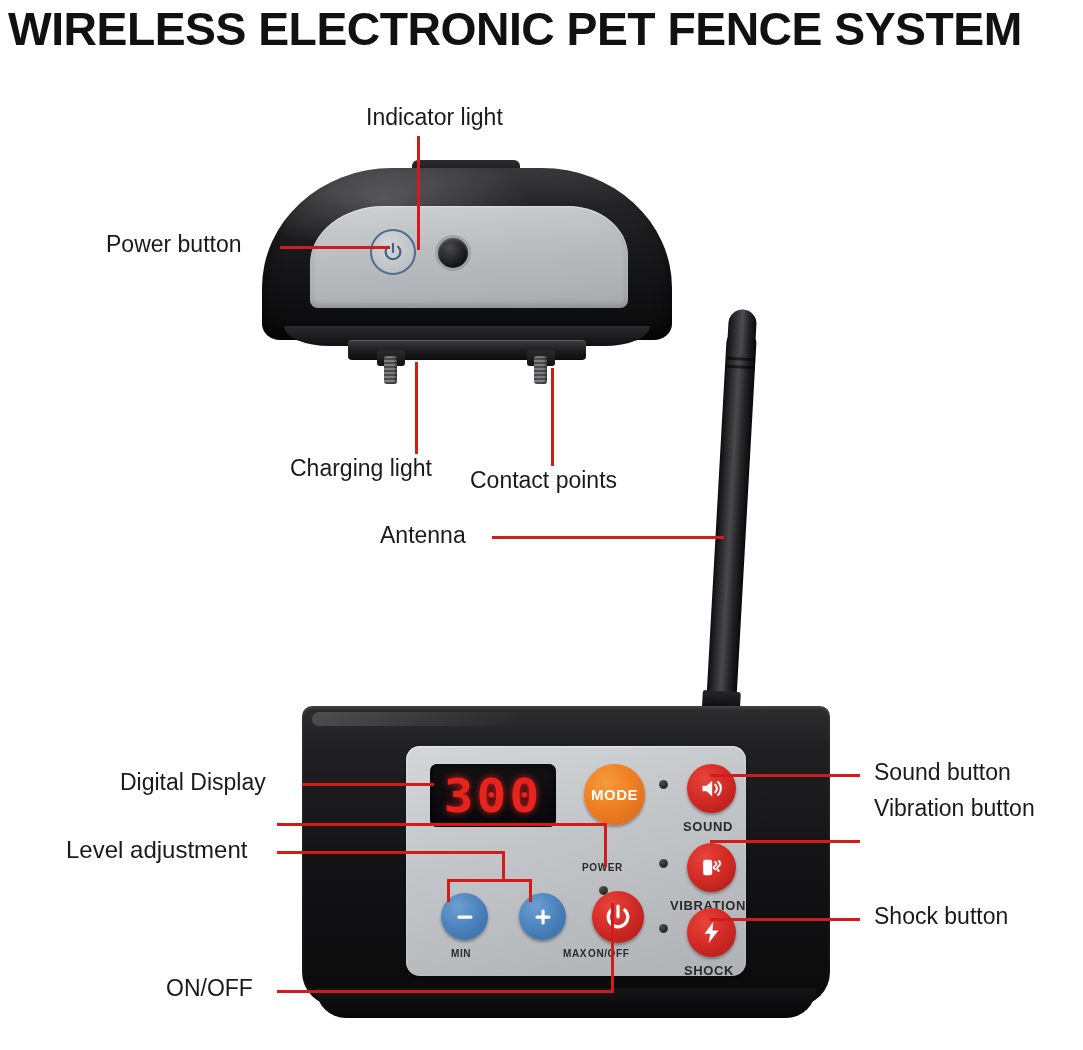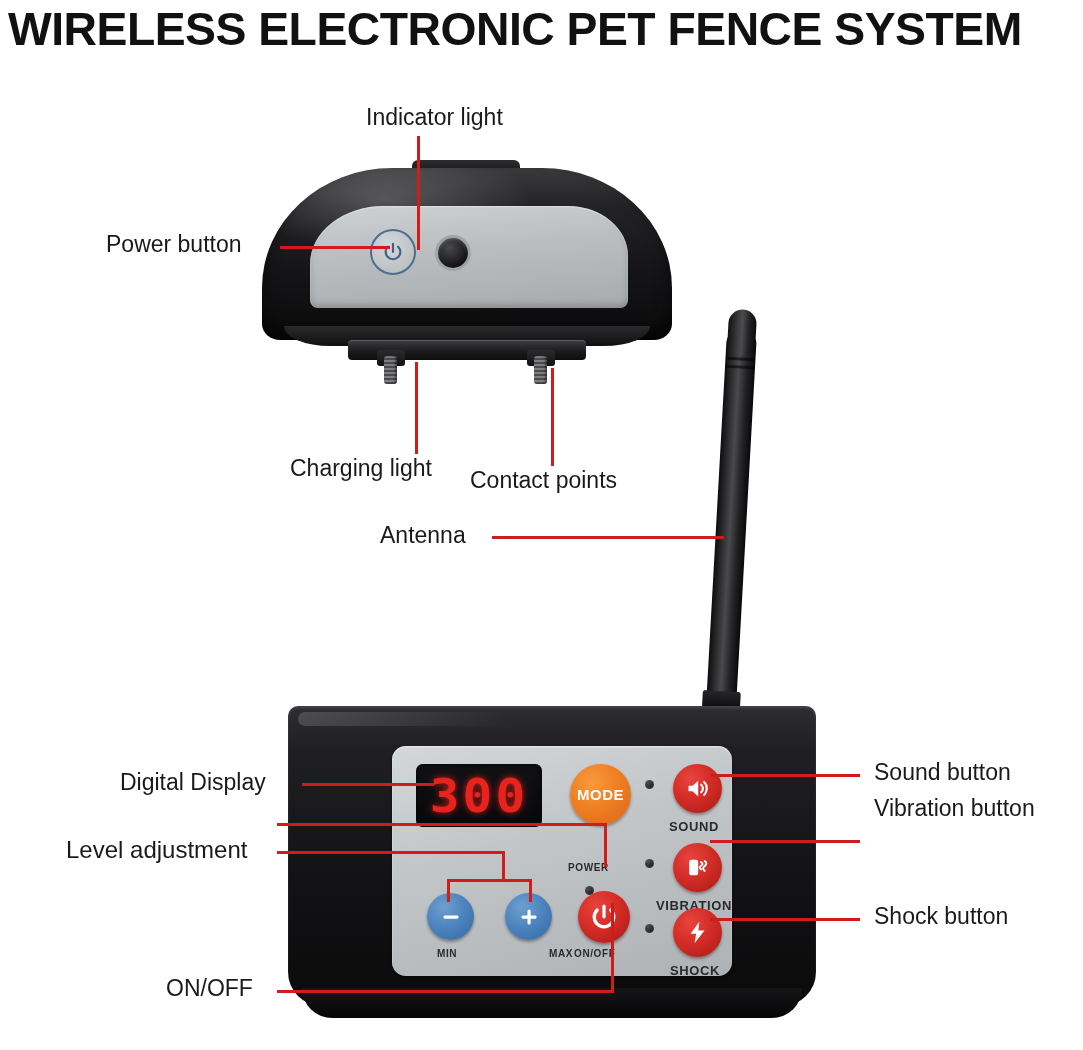--- a/index.html
+++ b/index.html
@@ -128,21 +128,21 @@
     position: absolute; left: 1px; width: 28px; height: 3px;
     background: rgba(0,0,0,0.55);
   }
   .ant-foot {
     position: absolute; left: -4px; top: 382px; width: 38px; height: 18px;
     background: linear-gradient(180deg,#26262a,#0c0c0e);
     border-radius: 3px;
   }
 
   
-  #transmitter { position: absolute; left: 288px; top: 706px; width: 436px; height: 322px; }
+  #transmitter { position: absolute; left: 302px; top: 706px; width: 436px; height: 322px; }
   .tx-body {
     position: absolute; left: 0; top: 0; width: 528px; height: 300px;
     background:
       linear-gradient(180deg, #2e2e31 0%, #202023 14%, #131315 55%, #0a0a0b 100%);
     border-radius: 10px 10px 34px 34px;
     box-shadow: inset 0 2px 3px rgba(255,255,255,0.12);
   }
   .tx-sheen {
     position: absolute; left: 10px; top: 6px; width: 210px; height: 14px;
     background: linear-gradient(90deg, rgba(255,255,255,0.16), rgba(255,255,255,0));

